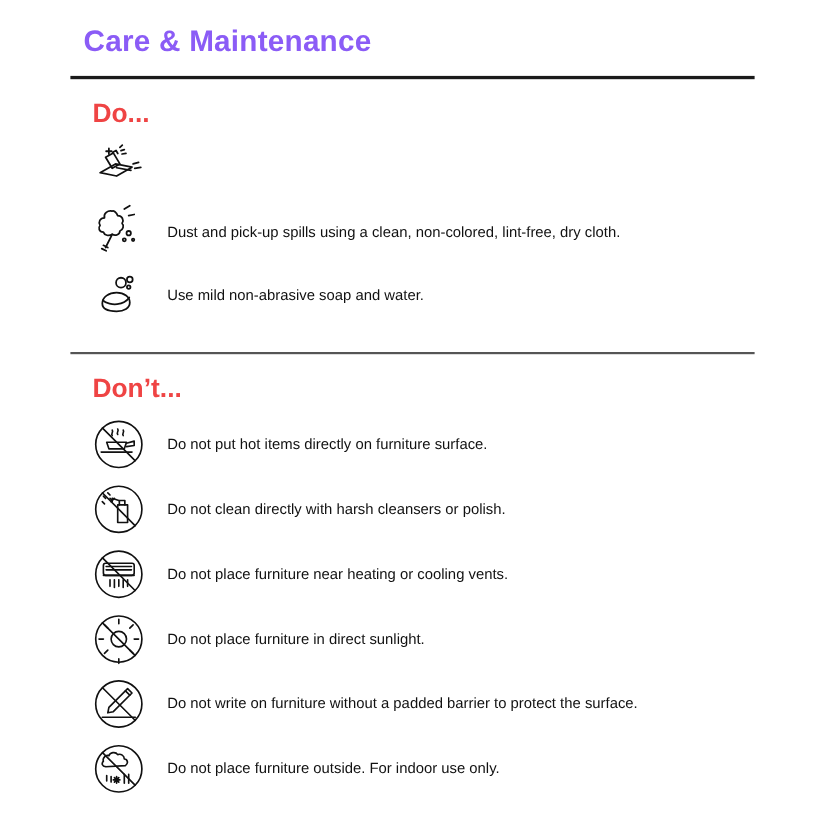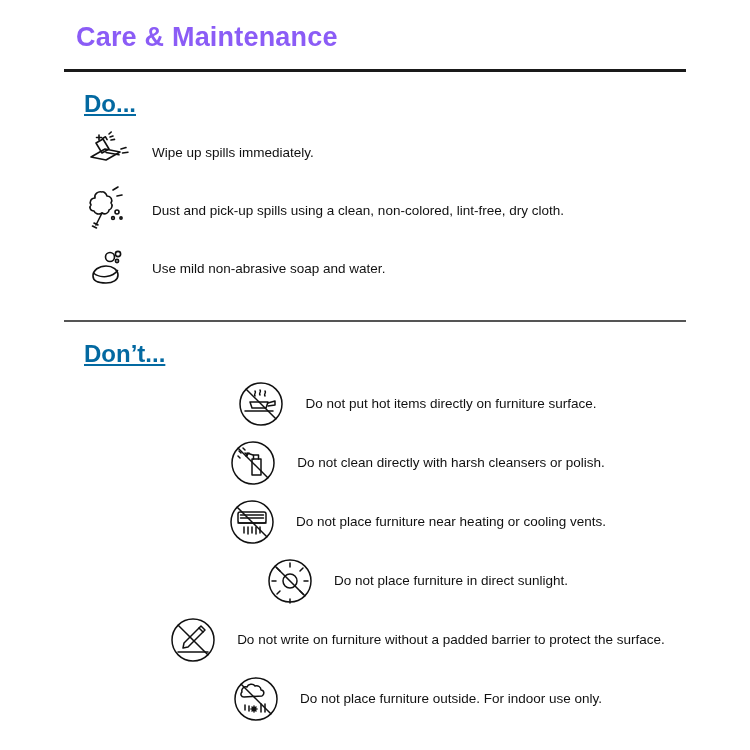--- a/index.html
+++ b/index.html
@@ -40,23 +40,22 @@
   }
   .rule.thin {
     height: 2px;
     background: #555555;
   }
 
   
   .section-heading {
     font-size: 24px;
     font-weight: bold;
-    color: #0369a1;
+    color: #ef4444;
     margin: 18px 0 6px 84px;
-    text-decoration: underline;
   }
 
   
   .rows {
     margin: 0;
     padding: 0;
   }
   .row {
     display: flex;
     align-items: center;
@@ -71,21 +70,21 @@
     align-items: center;
     justify-content: center;
   }
   .row .label {
     font-size: 13.5px;
     color: #111111;
     padding-left: 16px;
     line-height: 1.3;
   }
 
-  .dont .row { min-height: 59px; justify-content: center; }
+  .dont .row { min-height: 59px; }
 
   svg { display: block; }
 </style>
 </head>
 <body>
 
 <div class="page">
 
   <div class="title">Care &amp; Maintenance</div>
   <div class="rule"></div>
@@ -107,21 +106,20 @@
 
             <path d="M30 10 l3 -1 M31 13 l3.5 -0.6 M29 7 l2.2 -2"></path>
 
             <path d="M11 30 l14 -8 l15 3 l-14 8 z"></path>
             <path d="M26 25.5 l13 2.3"></path>
 
             <path d="M41 22 l5 -1.4 M42.5 26 l5.5 -0.8"></path>
           </g>
         </svg>
       </span>
-      <span class="label">Wipe up spills immediately.</span>
     </div>
 
     <div class="row">
       <span class="icon">
         <svg viewBox="0 0 56 52" width="56" height="52">
           <g fill="none" stroke="#111" stroke-width="1.6" stroke-linejoin="round" stroke-linecap="round">
 
             <path d="M22 7 c-4 -1 -8 2 -7 6 c-4 0 -6 4 -4 7 c-2 2 -1 6 3 6 c1 3 5 4 8 2 c3 2 7 0 7 -3 c3 -1 4 -5 2 -7 c2 -3 0 -7 -4 -7 c-1 -3 -4 -5 -5 -4 z"></path>
 
             <path d="M22 28 l-6 12"></path>

